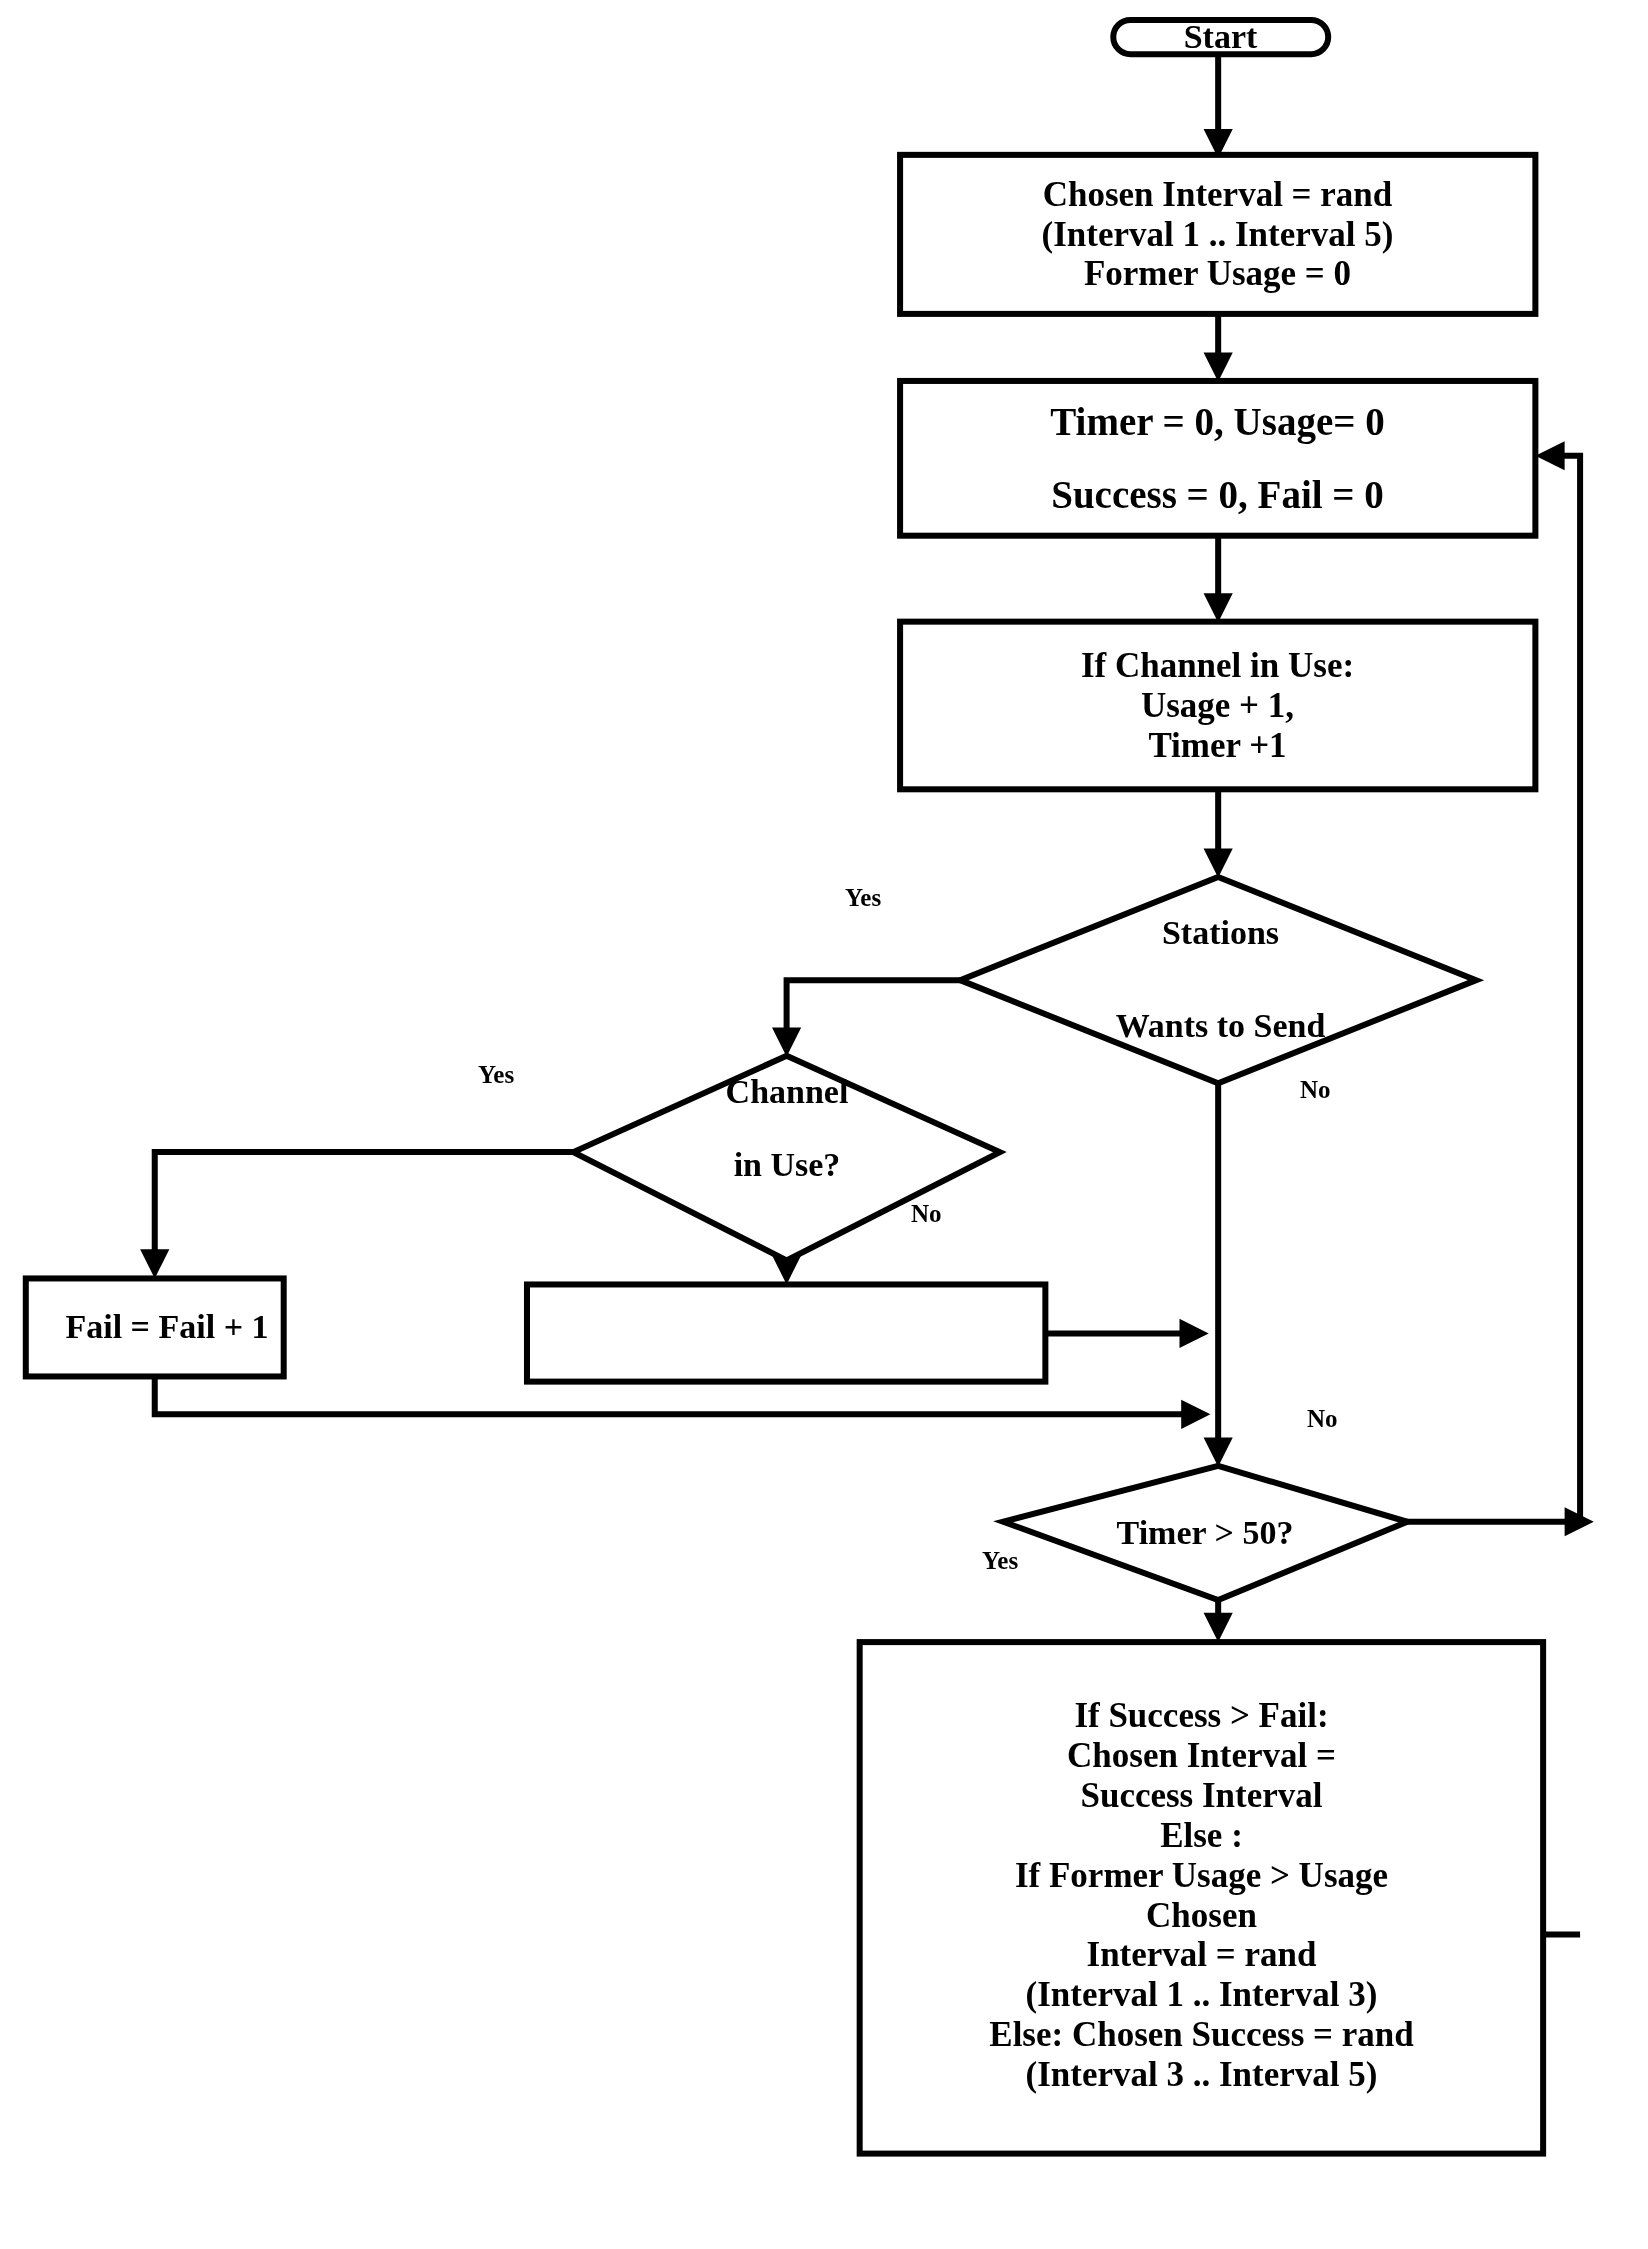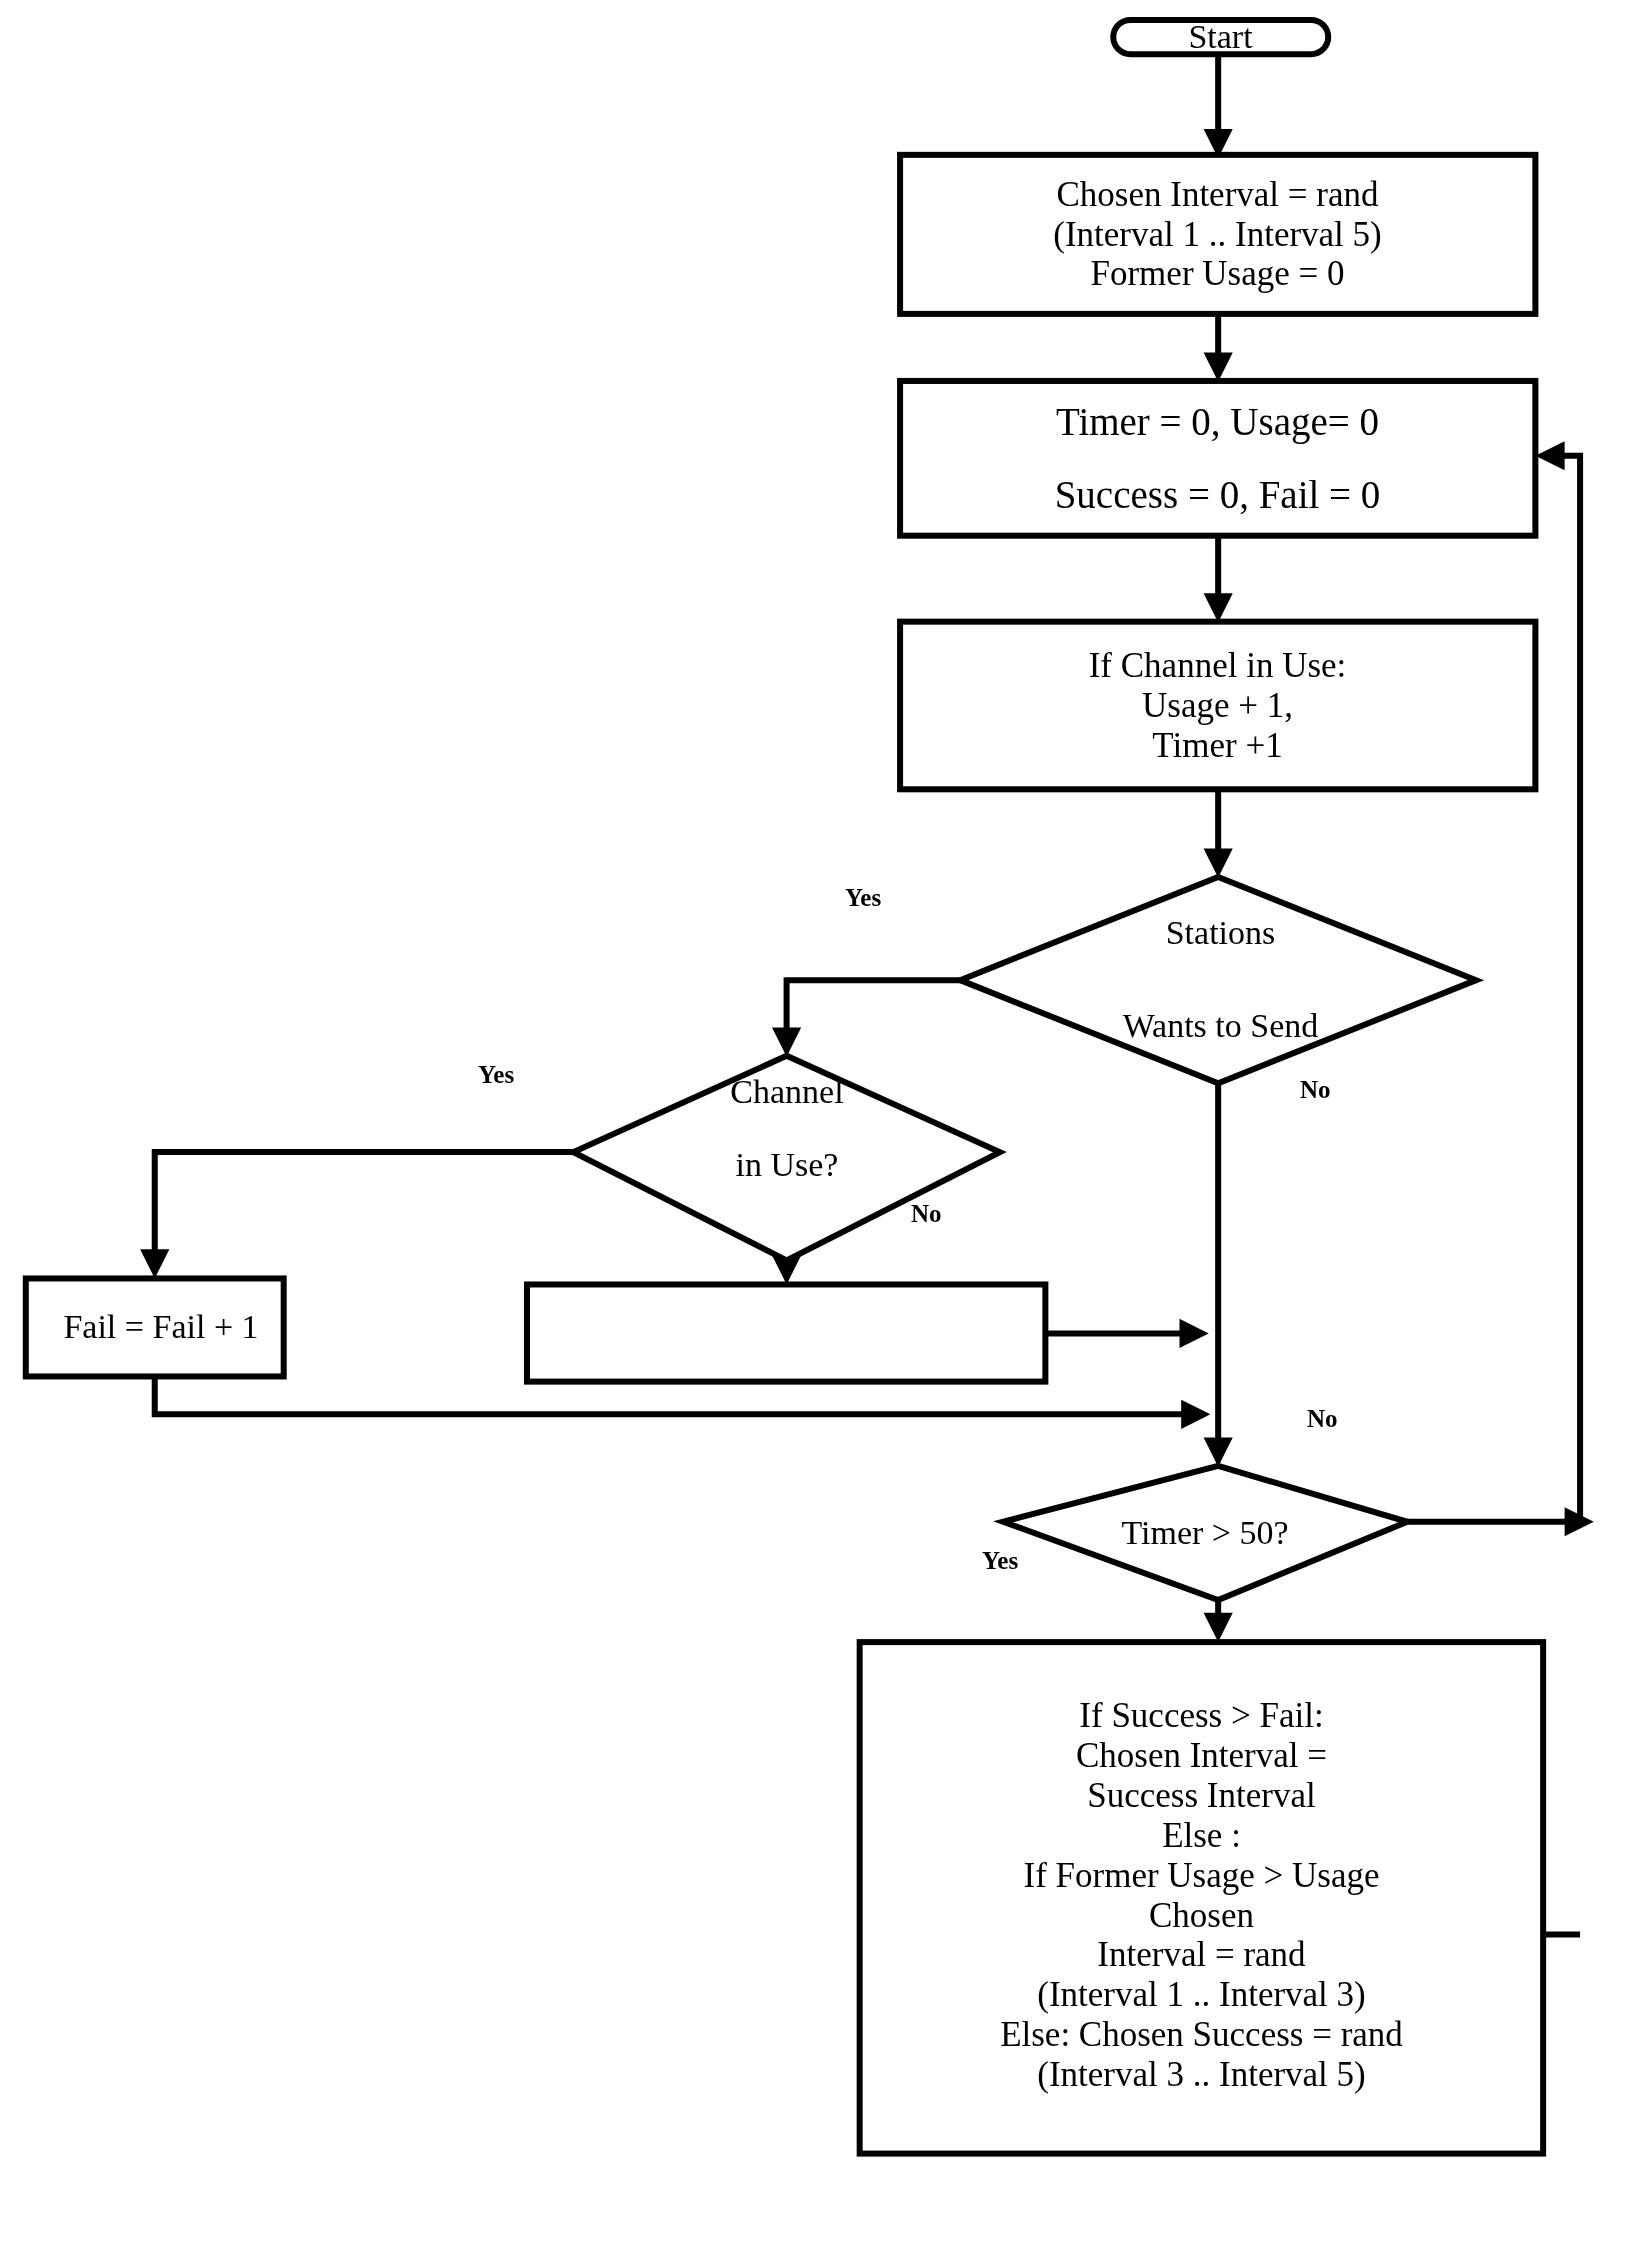--- a/index.html
+++ b/index.html
@@ -42,21 +42,21 @@
     stroke: none;
   }
   .node-text {
     position: absolute;
     display: flex;
     flex-direction: column;
     align-items: center;
     justify-content: center;
     text-align: center;
     font-family: "Liberation Serif", "DejaVu Serif", serif;
-    font-weight: normal;
+    font-weight: bold;
     color: #000000;
     pointer-events: none;
     white-space: pre;
   }
   .node-text .ln {
     display: block;
     line-height: 1.14;
   }
   .edge-label {
     position: absolute;
@@ -187,21 +187,21 @@
   <div class="node-text" style="left:1014px; top:911px; width:413px; height:138px; font-size:34px;gap:42px;">
     <span class="ln">Stations</span>
     <span class="ln" style="margin-top:12px;">Wants to Send</span>
   </div>
 
   <div class="node-text" style="left:634px; top:1064px; width:306px; height:129px; font-size:34px;gap:24px;">
     <span class="ln">Channel</span>
     <span class="ln" style="margin-top:10.3px;">in Use?</span>
   </div>
 
-  <div class="node-text" style="left:32px; top:1278px; width:258px; height:98px; font-size:34px;">
+  <div class="node-text" style="left:38px; top:1278px; width:258px; height:98px; font-size:34px;">
     <span class="ln">Fail = Fail + 1</span>
   </div>
 
 
   <div class="node-text" style="left:1003px; top:1466px; width:404px; height:134px; font-size:34px;">
     <span class="ln">Timer &gt; 50?</span>
   </div>
 
   <div class="node-text" style="left:860px; top:1655px; width:683px; height:481px; font-size:35px;">
     <span class="ln">If Success &gt; Fail:</span>

